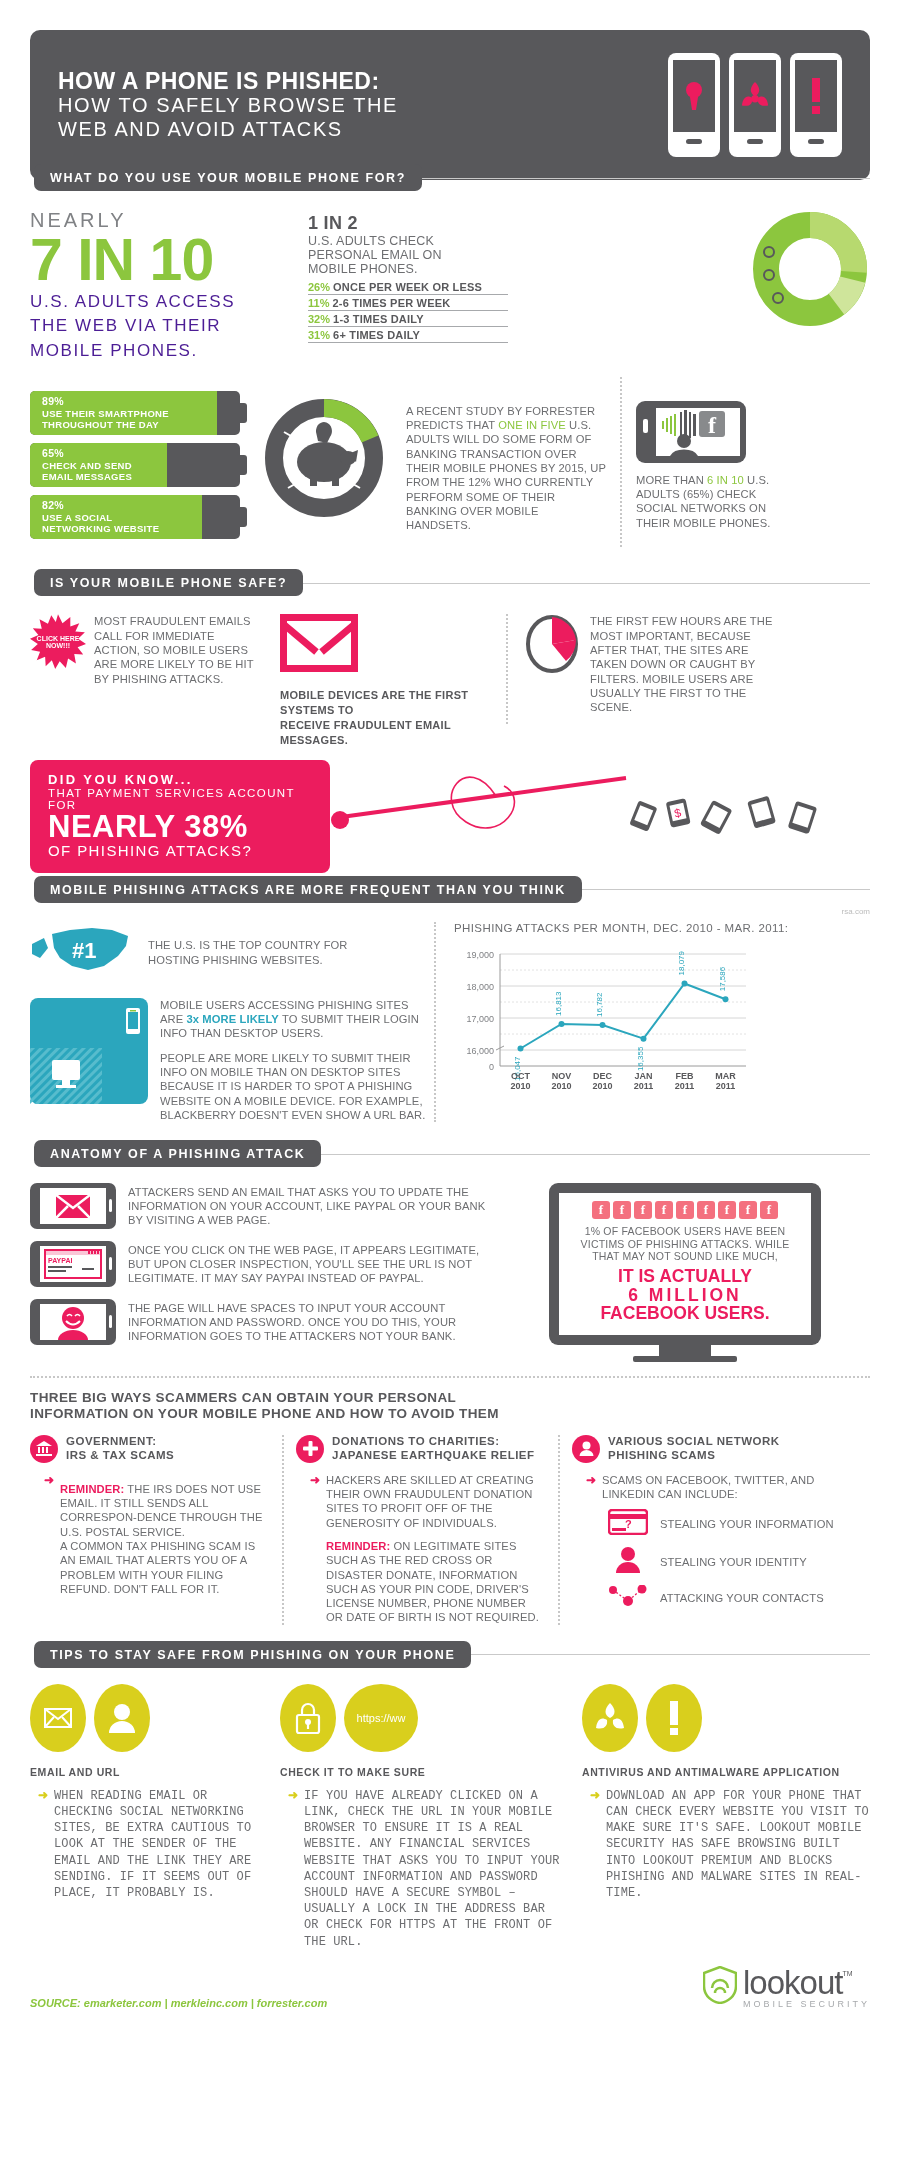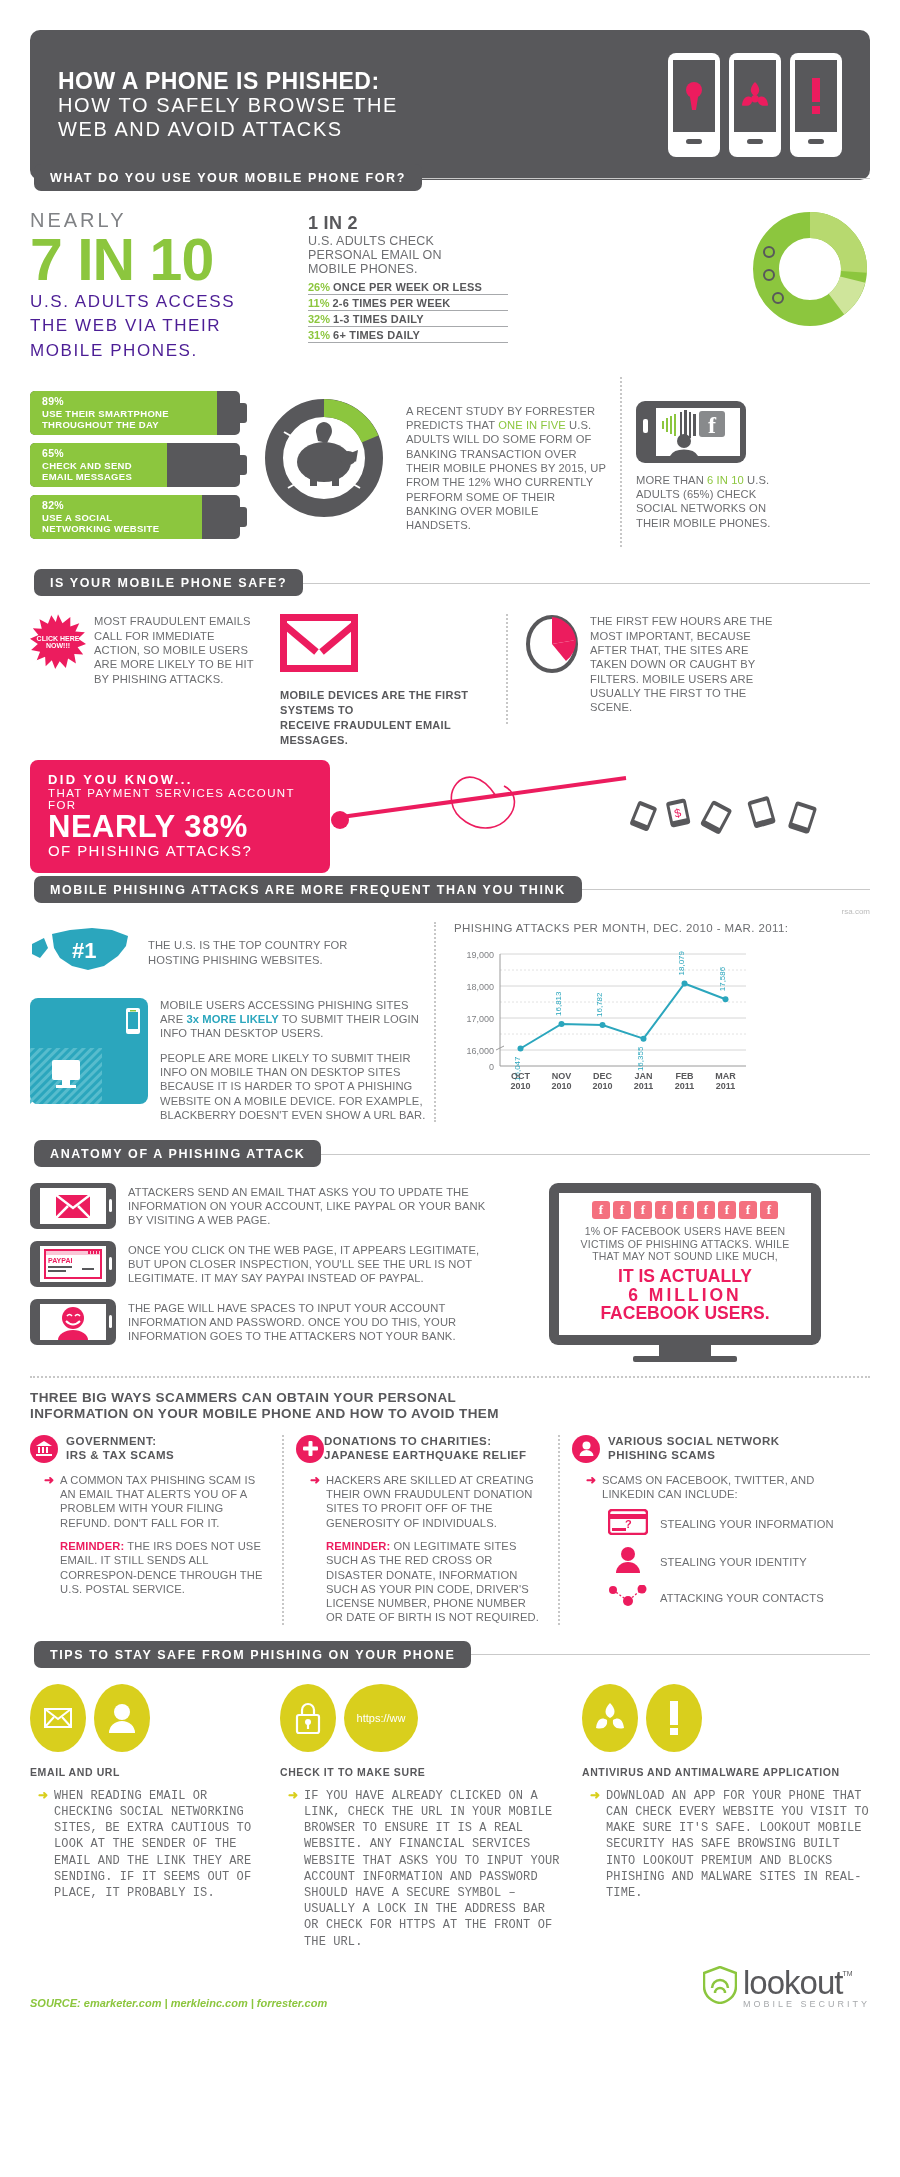--- a/index.html
+++ b/index.html
@@ -641,32 +641,32 @@
             </svg>
         </div>
         <div class="col-head">
           <div>GOVERNMENT:</div>
           <div>IRS &amp; TAX SCAMS</div>
         </div>
       </div>
       <div style="display:flex; gap:6px; margin-top:10px; padding-left:14px;">
         <div class="arrow-pink">➜</div>
         <div style="flex:1;">
-          <div class="body-txt">A COMMON TAX PHISHING SCAM IS AN EMAIL THAT ALERTS YOU OF A PROBLEM WITH YOUR FILING REFUND. DON'T FALL FOR IT.</div>
           <div class="body-txt" style="margin-top:9px;">
             <span class="pink" style="font-weight:bold;">REMINDER:</span><span> THE IRS DOES NOT USE EMAIL. IT STILL SENDS ALL CORRESPON-DENCE THROUGH THE U.S. POSTAL SERVICE.</span>
           </div>
+          <div class="body-txt">A COMMON TAX PHISHING SCAM IS AN EMAIL THAT ALERTS YOU OF A PROBLEM WITH YOUR FILING REFUND. DON'T FALL FOR IT.</div>
         </div>
       </div>
     </div>
 
     <div class="dotted-v" style="margin:0 12px;"></div>
 
     <div style="width:250px;">
-      <div style="display:flex; align-items:center;">
+      <div style="display:flex; gap:8px; align-items:center;">
         <div class="circ-ico">
           <svg width="15" height="15" viewBox="0 0 15 15" fill="#fff">
               <rect x="5.5" y="0" width="4" height="15" rx="1"></rect>
               <rect x="0" y="5.5" width="15" height="4" rx="1"></rect>
             </svg>
         </div>
         <div class="col-head">
           <div>DONATIONS TO CHARITIES:</div>
           <div>JAPANESE EARTHQUAKE RELIEF</div>
         </div>

